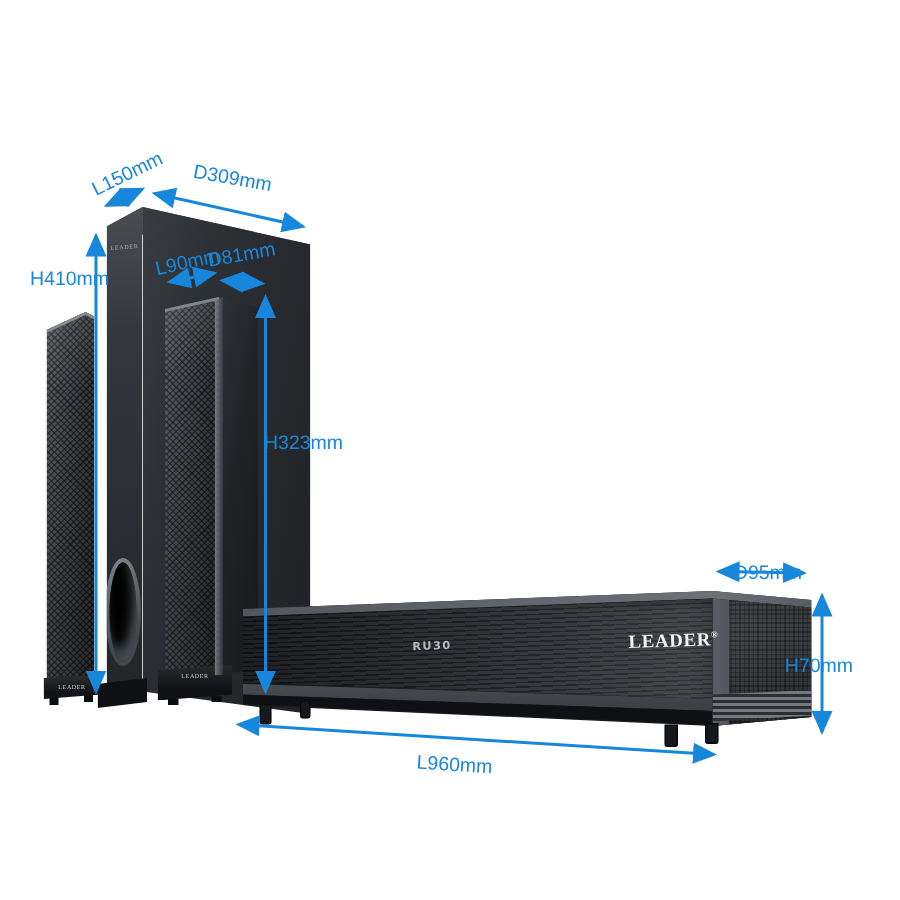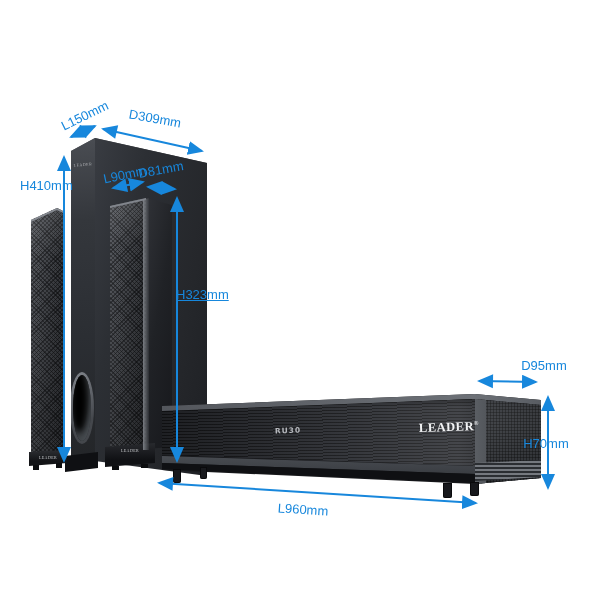--- a/index.html
+++ b/index.html
@@ -176,18 +176,18 @@
     <line x1="479" y1="381" x2="536" y2="382" stroke="#1787DC" stroke-width="2" marker-start="url(#ah-s)" marker-end="url(#ah-e)"></line>
     <line x1="548" y1="397" x2="548" y2="488" stroke="#1787DC" stroke-width="2" marker-start="url(#ah-s)" marker-end="url(#ah-e)"></line>
     <line x1="159" y1="483" x2="476" y2="503" stroke="#1787DC" stroke-width="2" marker-start="url(#ah-s)" marker-end="url(#ah-e)"></line>
   </svg>
 
   <div class="dim-label" style="left:56px;top:109px;width:58px;transform:rotate(-26deg);">L150mm</div>
   <div class="dim-label" style="left:124px;top:112px;width:62px;transform:rotate(10deg);">D309mm</div>
   <div class="dim-label" style="left:20px;top:179px;width:45px;">H410mm</div>
   <div class="dim-label" style="left:103px;top:168px;width:44px;transform:rotate(-12deg);">L90mm</div>
   <div class="dim-label" style="left:138px;top:163px;width:46px;transform:rotate(-10deg);">D81mm</div>
-  <div class="dim-label" style="left:176px;top:288px;width:48px;text-decoration:underline;">H323mm</div>
-  <div class="dim-label" style="left:485px;top:359px;width:54px;margin-left:32px;">D95mm</div>
+  <div class="dim-label" style="left:176px;top:288px;width:48px;">H323mm</div>
+  <div class="dim-label" style="left:485px;top:375px;width:54px;">D95mm</div>
   <div class="dim-label" style="left:522px;top:437px;width:48px;">H70mm</div>
   <div class="dim-label" style="left:271px;top:503px;width:64px;transform:rotate(3.6deg);">L960mm</div>
 
 </div>
 
 </body></html>

